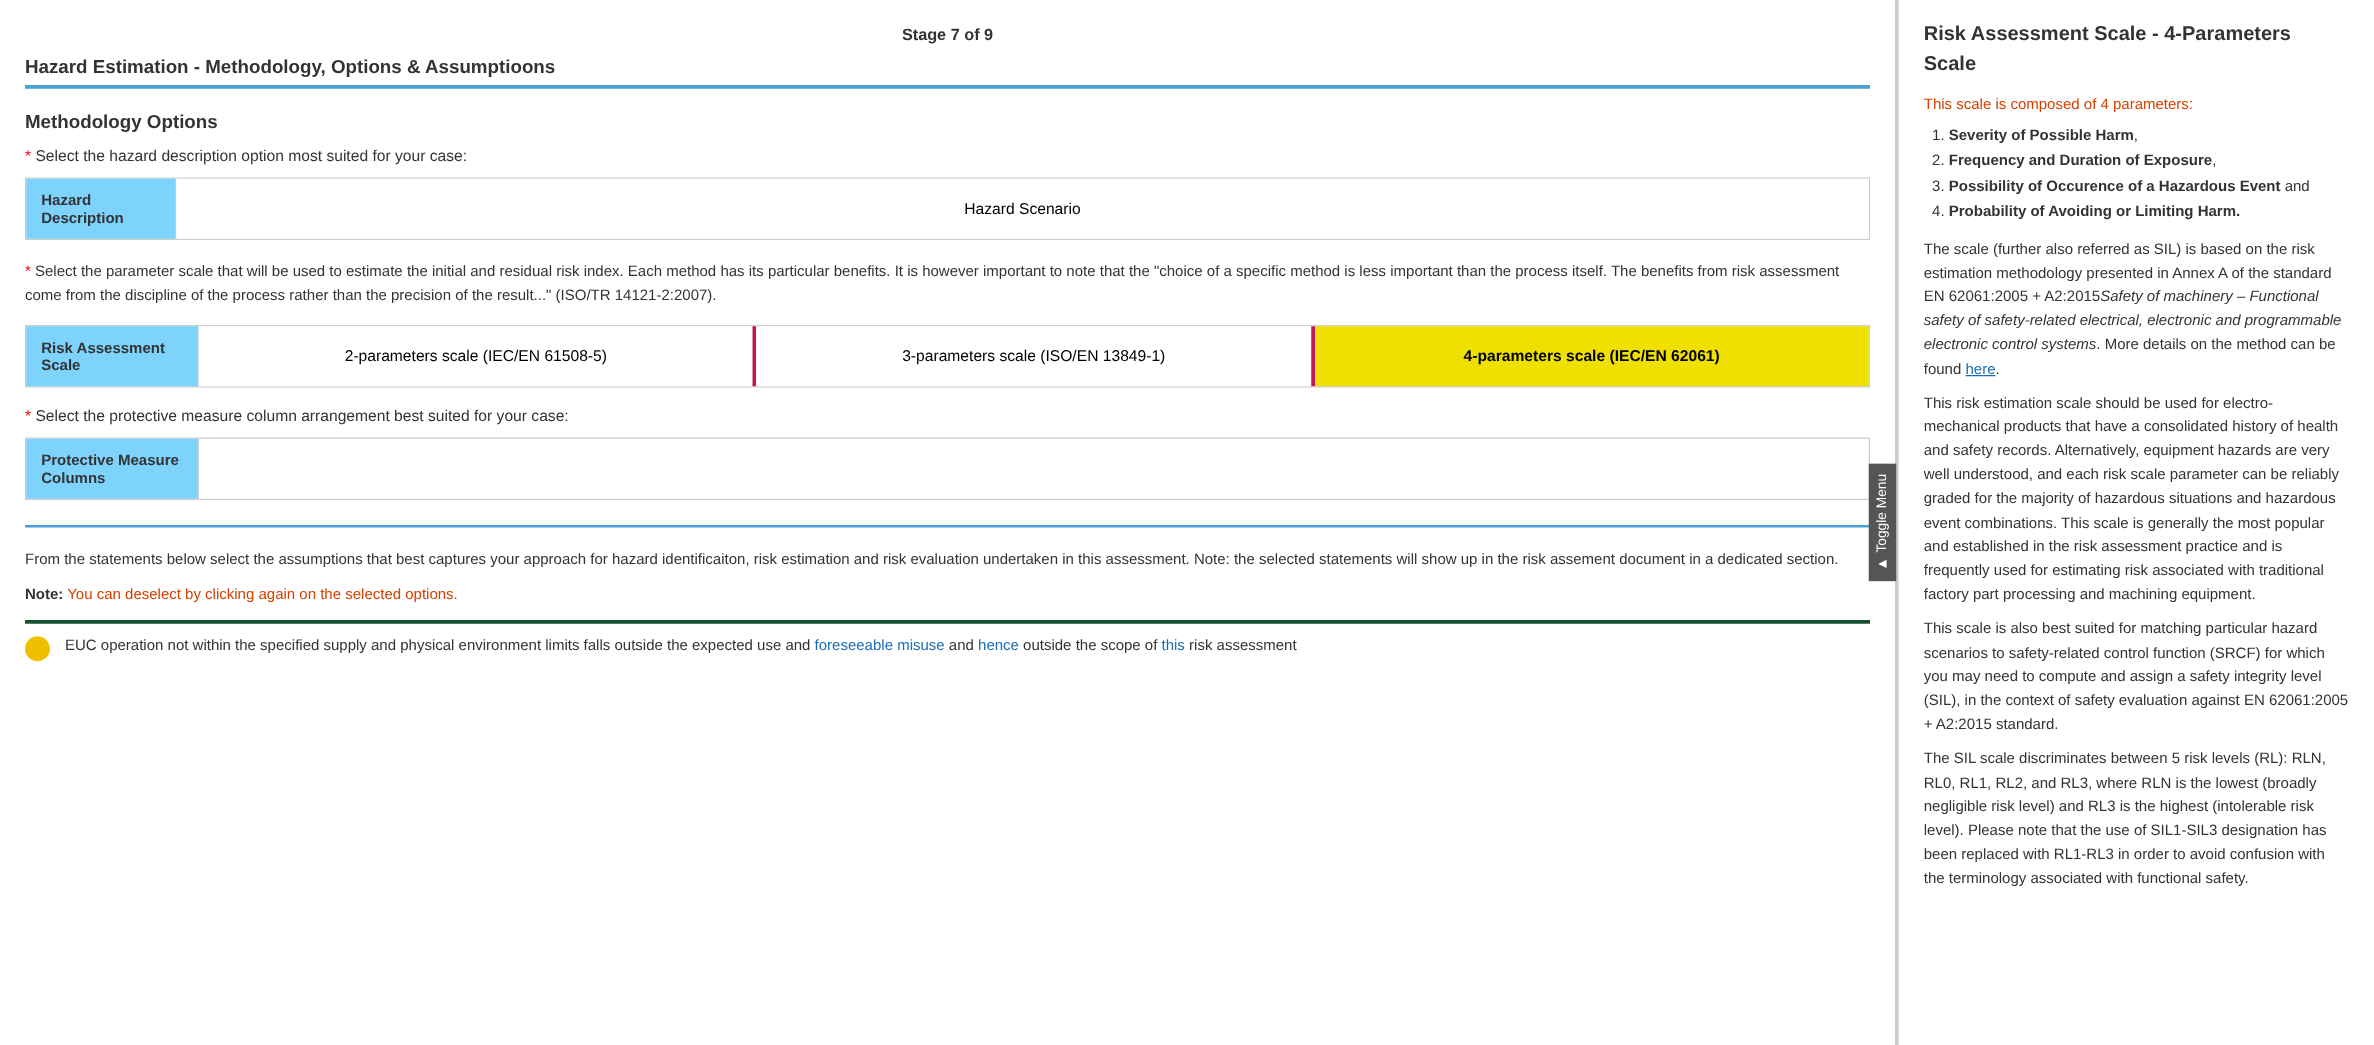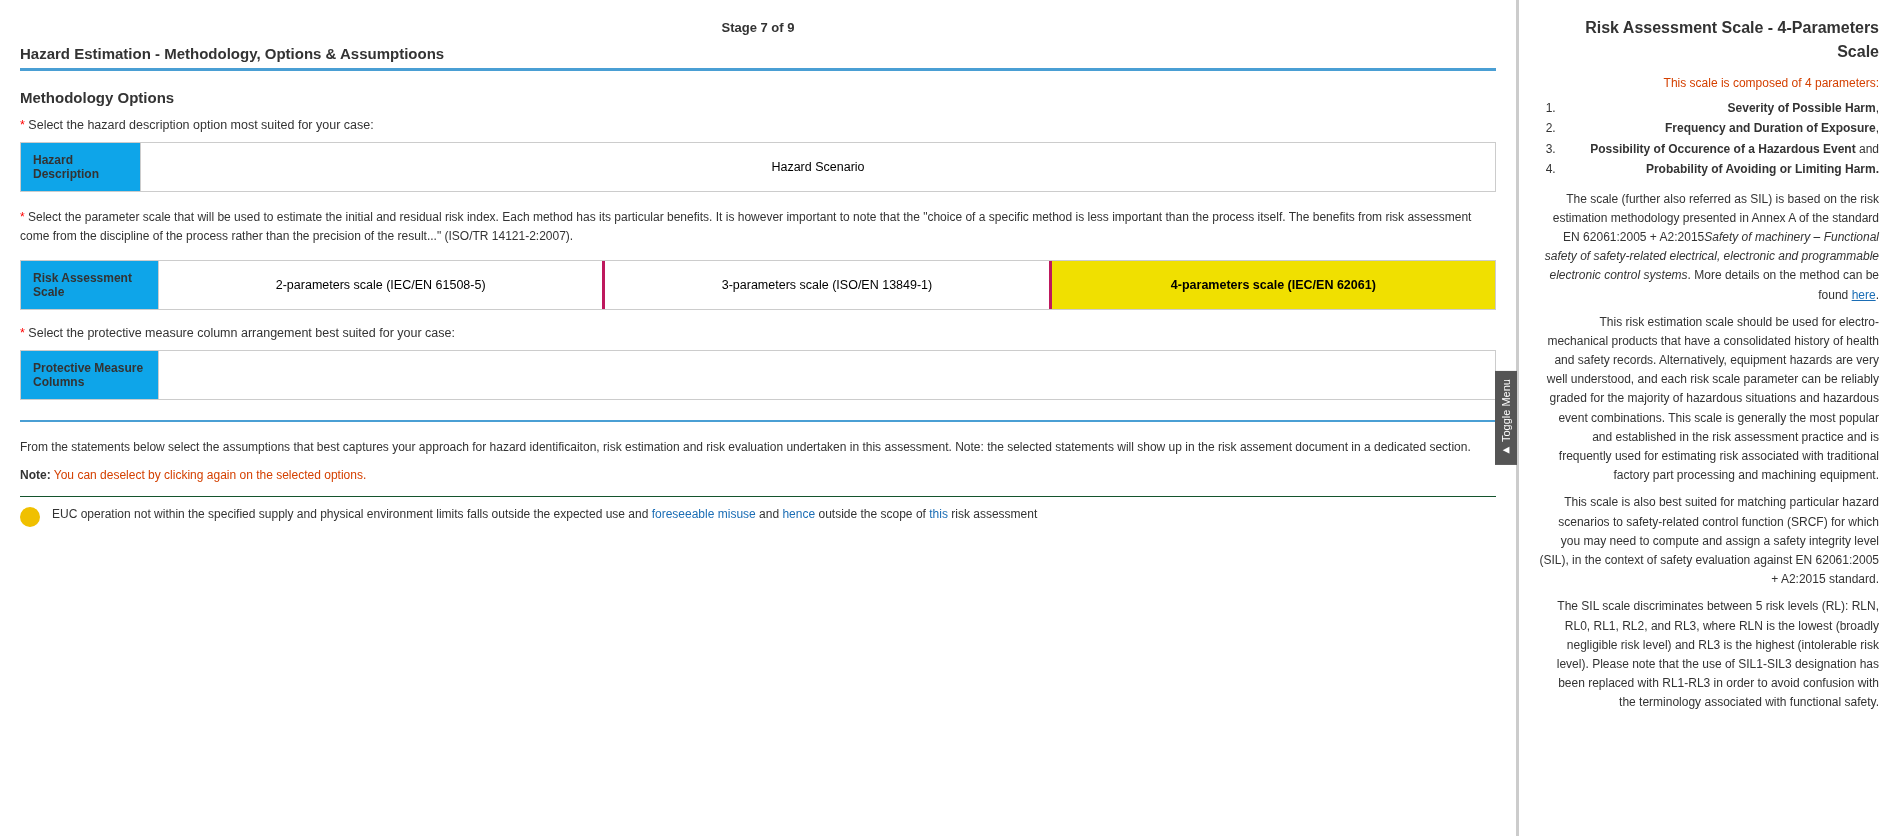--- a/index.html
+++ b/index.html
@@ -14,21 +14,20 @@
     
     .sidebar {
       width: 380px;
       padding: 16px 20px;
       background: #fff;
       overflow-y: auto;
       font-size: 12.5px;
       line-height: 1.5;
       color: #333;
       position: relative;
-      text-align: right;
     }
     
     .stage-label {
       text-align: center;
       font-weight: bold;
       font-size: 13px;
       margin-bottom: 10px;
     }
     
     .page-title {
@@ -57,21 +56,21 @@
     .option-row {
       display: flex;
       align-items: stretch;
       border: 1px solid #ccc;
       margin-bottom: 16px;
     }
     
     .option-label {
       width: 120px;
       padding: 10px 12px;
-      background: #0ea5e9;
+      background: #7dd3fc;
       font-size: 12px;
       font-weight: bold;
       border-right: 1px solid #ccc;
       display: flex;
       align-items: center;
     }
     
     .option-label.wider {
       width: 138px;
     }
@@ -132,21 +131,21 @@
     
     .note-text .note-highlight {
       color: #d44000;
     }
     
     .assumption-item {
       display: flex;
       align-items: flex-start;
       gap: 12px;
       padding: 8px 0;
-      border-top: 1px solid #14532d;
+      border-top: 3px solid #14532d;
     }
     
     .radio-circle {
       width: 20px;
       height: 20px;
       border-radius: 50%;
       border: 2px solid #f0c000;
       background: #fff;
       flex-shrink: 0;
       margin-top: 2px;

